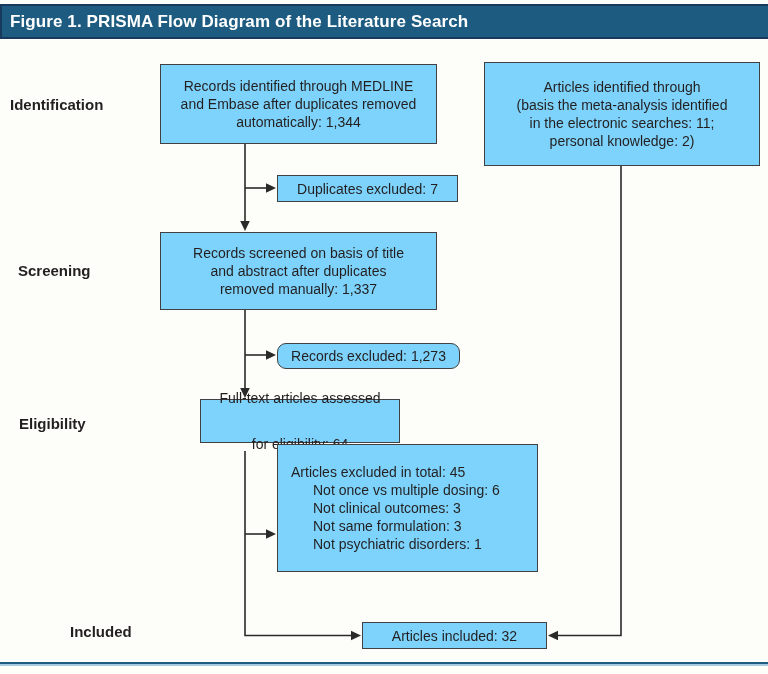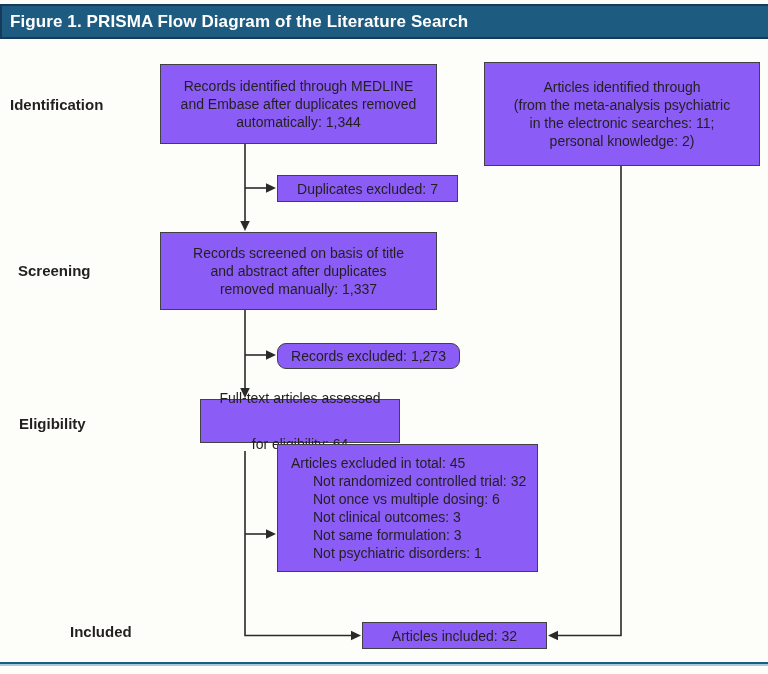--- a/index.html
+++ b/index.html
@@ -29,21 +29,21 @@
     font-size:15px;font-weight:700;color:#231f20;
     line-height:18px;white-space:nowrap;
   }
   .lbl-identification{left:10px;top:96px;}
   .lbl-screening{left:18px;top:262px;}
   .lbl-eligibility{left:19px;top:415px;}
   .lbl-included{left:25px;top:623px;margin-left:45px;}
 
   .fbox{
     position:absolute;
-    background:#8b5cf6;
+    background:#7dd3fc;
     border:1.5px solid #414042;
     box-sizing:border-box;
     font-size:14px;line-height:18px;color:#231f20;
     display:flex;flex-direction:column;
     align-items:center;justify-content:center;
     text-align:center;
   }
   .box-identified{left:160px;top:64px;width:277px;height:80px;}
   .box-nonelectronic{left:484px;top:62px;width:276px;height:104px;}
   .box-duplicates{left:277px;top:175px;width:181px;height:27px;}
@@ -78,21 +78,21 @@
   <div class="stage-label lbl-included">Included</div>
 
   <div class="fbox box-identified">
     <div>Records identified through MEDLINE</div>
     <div>and Embase after duplicates removed</div>
     <div>automatically: 1,344</div>
   </div>
 
   <div class="fbox box-nonelectronic">
     <div>Articles identified through</div>
-    <div>(from the meta-analysis psychiatric</div>
+    <div>(basis the meta-analysis identified</div>
     <div>in the electronic searches: 11;</div>
     <div>personal knowledge: 2)</div>
   </div>
 
   <div class="fbox box-duplicates">
     <div>Duplicates excluded: 7</div>
   </div>
 
   <div class="fbox box-screened">
     <div>Records screened on basis of title</div>
@@ -104,21 +104,20 @@
     <div>Records excluded: 1,273</div>
   </div>
 
   <div class="fbox box-fulltext">
     <div>Full-text articles assessed</div>
     <div>for eligibility: 64</div>
   </div>
 
   <div class="fbox box-articles-excluded">
     <div>Articles excluded in total: 45</div>
-    <div class="excl-item">Not randomized controlled trial: 32</div>
     <div class="excl-item">Not once vs multiple dosing: 6</div>
     <div class="excl-item">Not clinical outcomes: 3</div>
     <div class="excl-item">Not same formulation: 3</div>
     <div class="excl-item">Not psychiatric disorders: 1</div>
   </div>
 
   <div class="fbox box-included">
     <div>Articles included: 32</div>
   </div>
 

